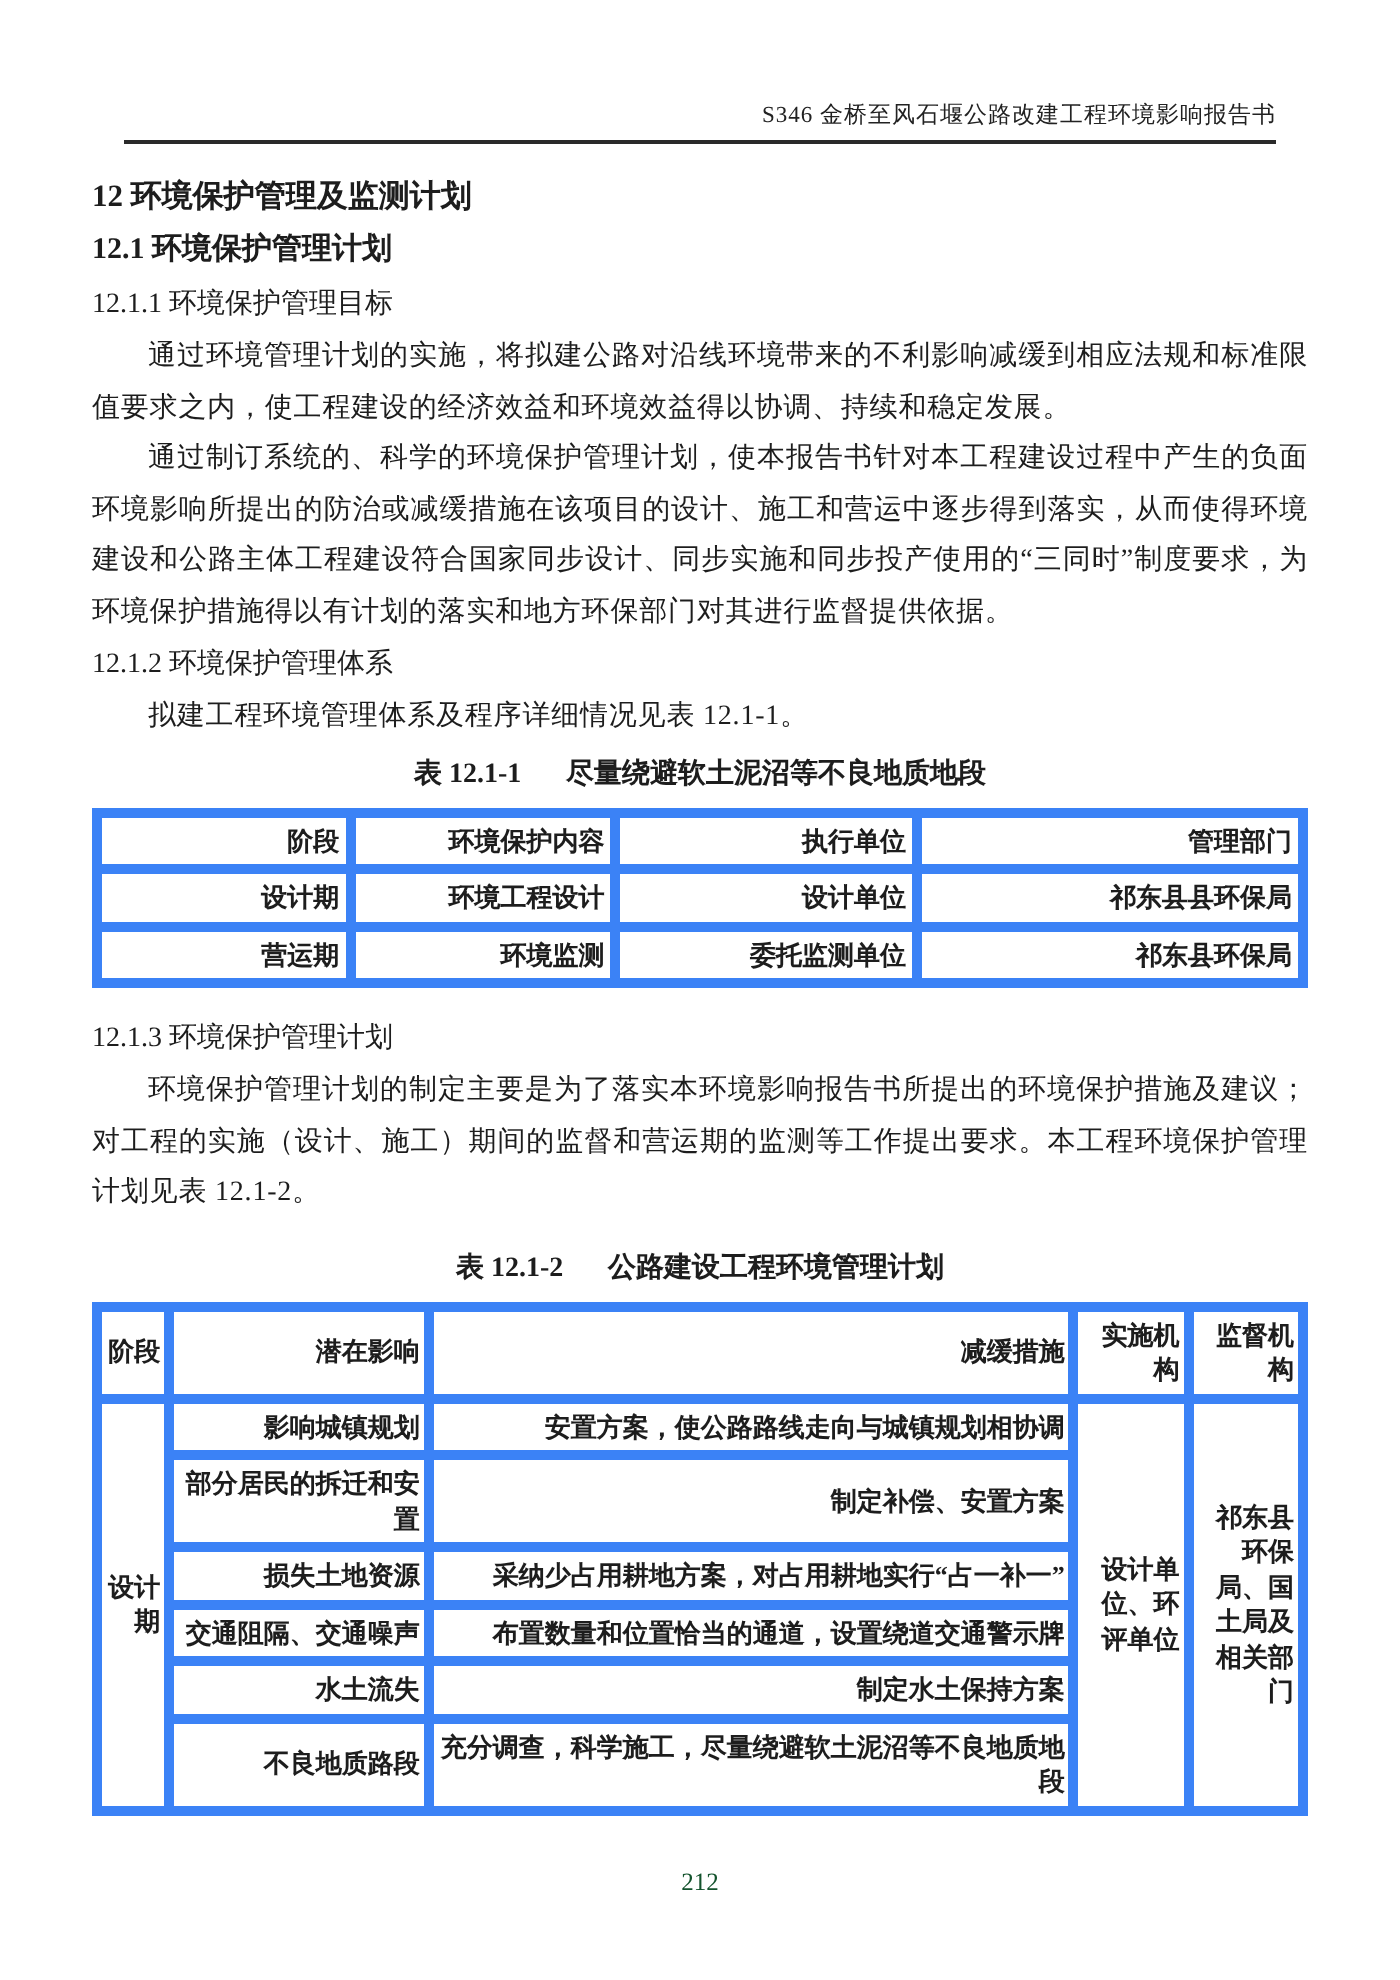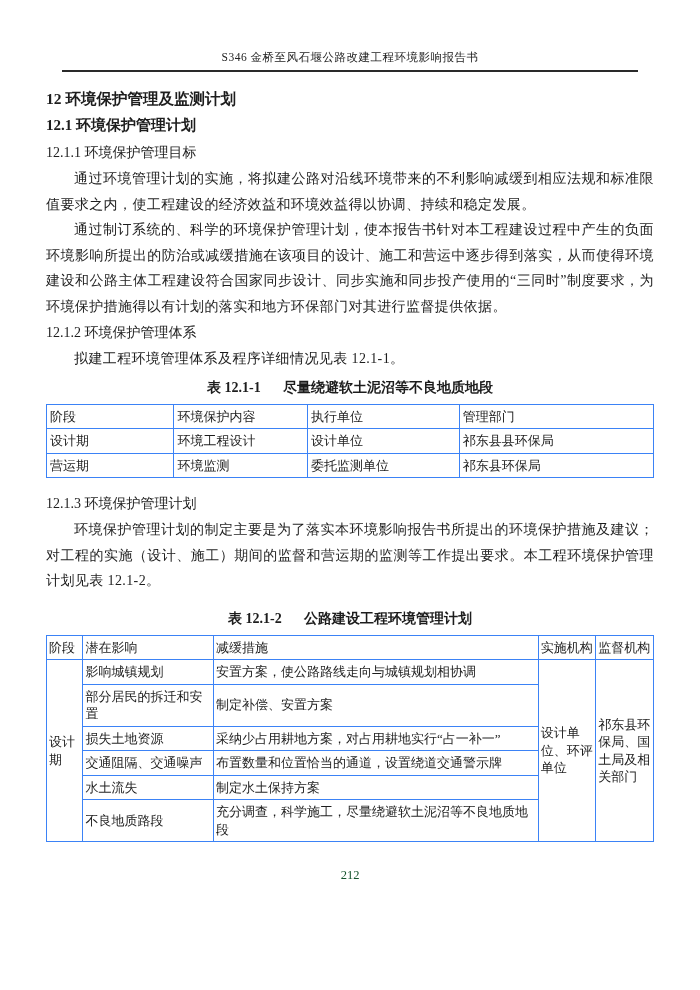--- a/index.html
+++ b/index.html
@@ -13,21 +13,21 @@
     width: 700px;
     height: 990px;
     margin: 0 auto;
     background: #ffffff;
     color: #1d1d1d;
     overflow: hidden;
     box-sizing: border-box;
   }
   .page-header {
     padding: 50px 62px 5px 62px;
-    text-align: center;
+    text-align: right;
     font-size: 11.5px;
     letter-spacing: 0.5px;
     color: #222;
   }
   .header-rule {
     margin: 0 62px;
     border-bottom: 2px solid #2a2a2a;
   }
   .content {
     padding: 0 46px;
@@ -67,26 +67,26 @@
     display: inline-block;
     width: 1.6em;
   }
   table {
     width: 100%;
     border-collapse: collapse;
     table-layout: fixed;
     font-size: 13px;
   }
   td, th {
-    border: 1px solid #3b82f6;
-    text-align: left;
+    border: 5px solid #3b82f6;
+    text-align: right;
     vertical-align: middle;
     padding: 3px 3px;
     line-height: 17.5px;
-    font-weight: normal;
+    font-weight: bold;
     word-break: break-all;
   }
   .t2 td, .t2 th { padding: 3px 2px; }
   .spacer-a { height: 12px; }
   .spacer-b { height: 9px; }
   .page-footer {
     text-align: center;
     font-size: 12.5px;
     margin-top: 26px;
     color: #14532d;

